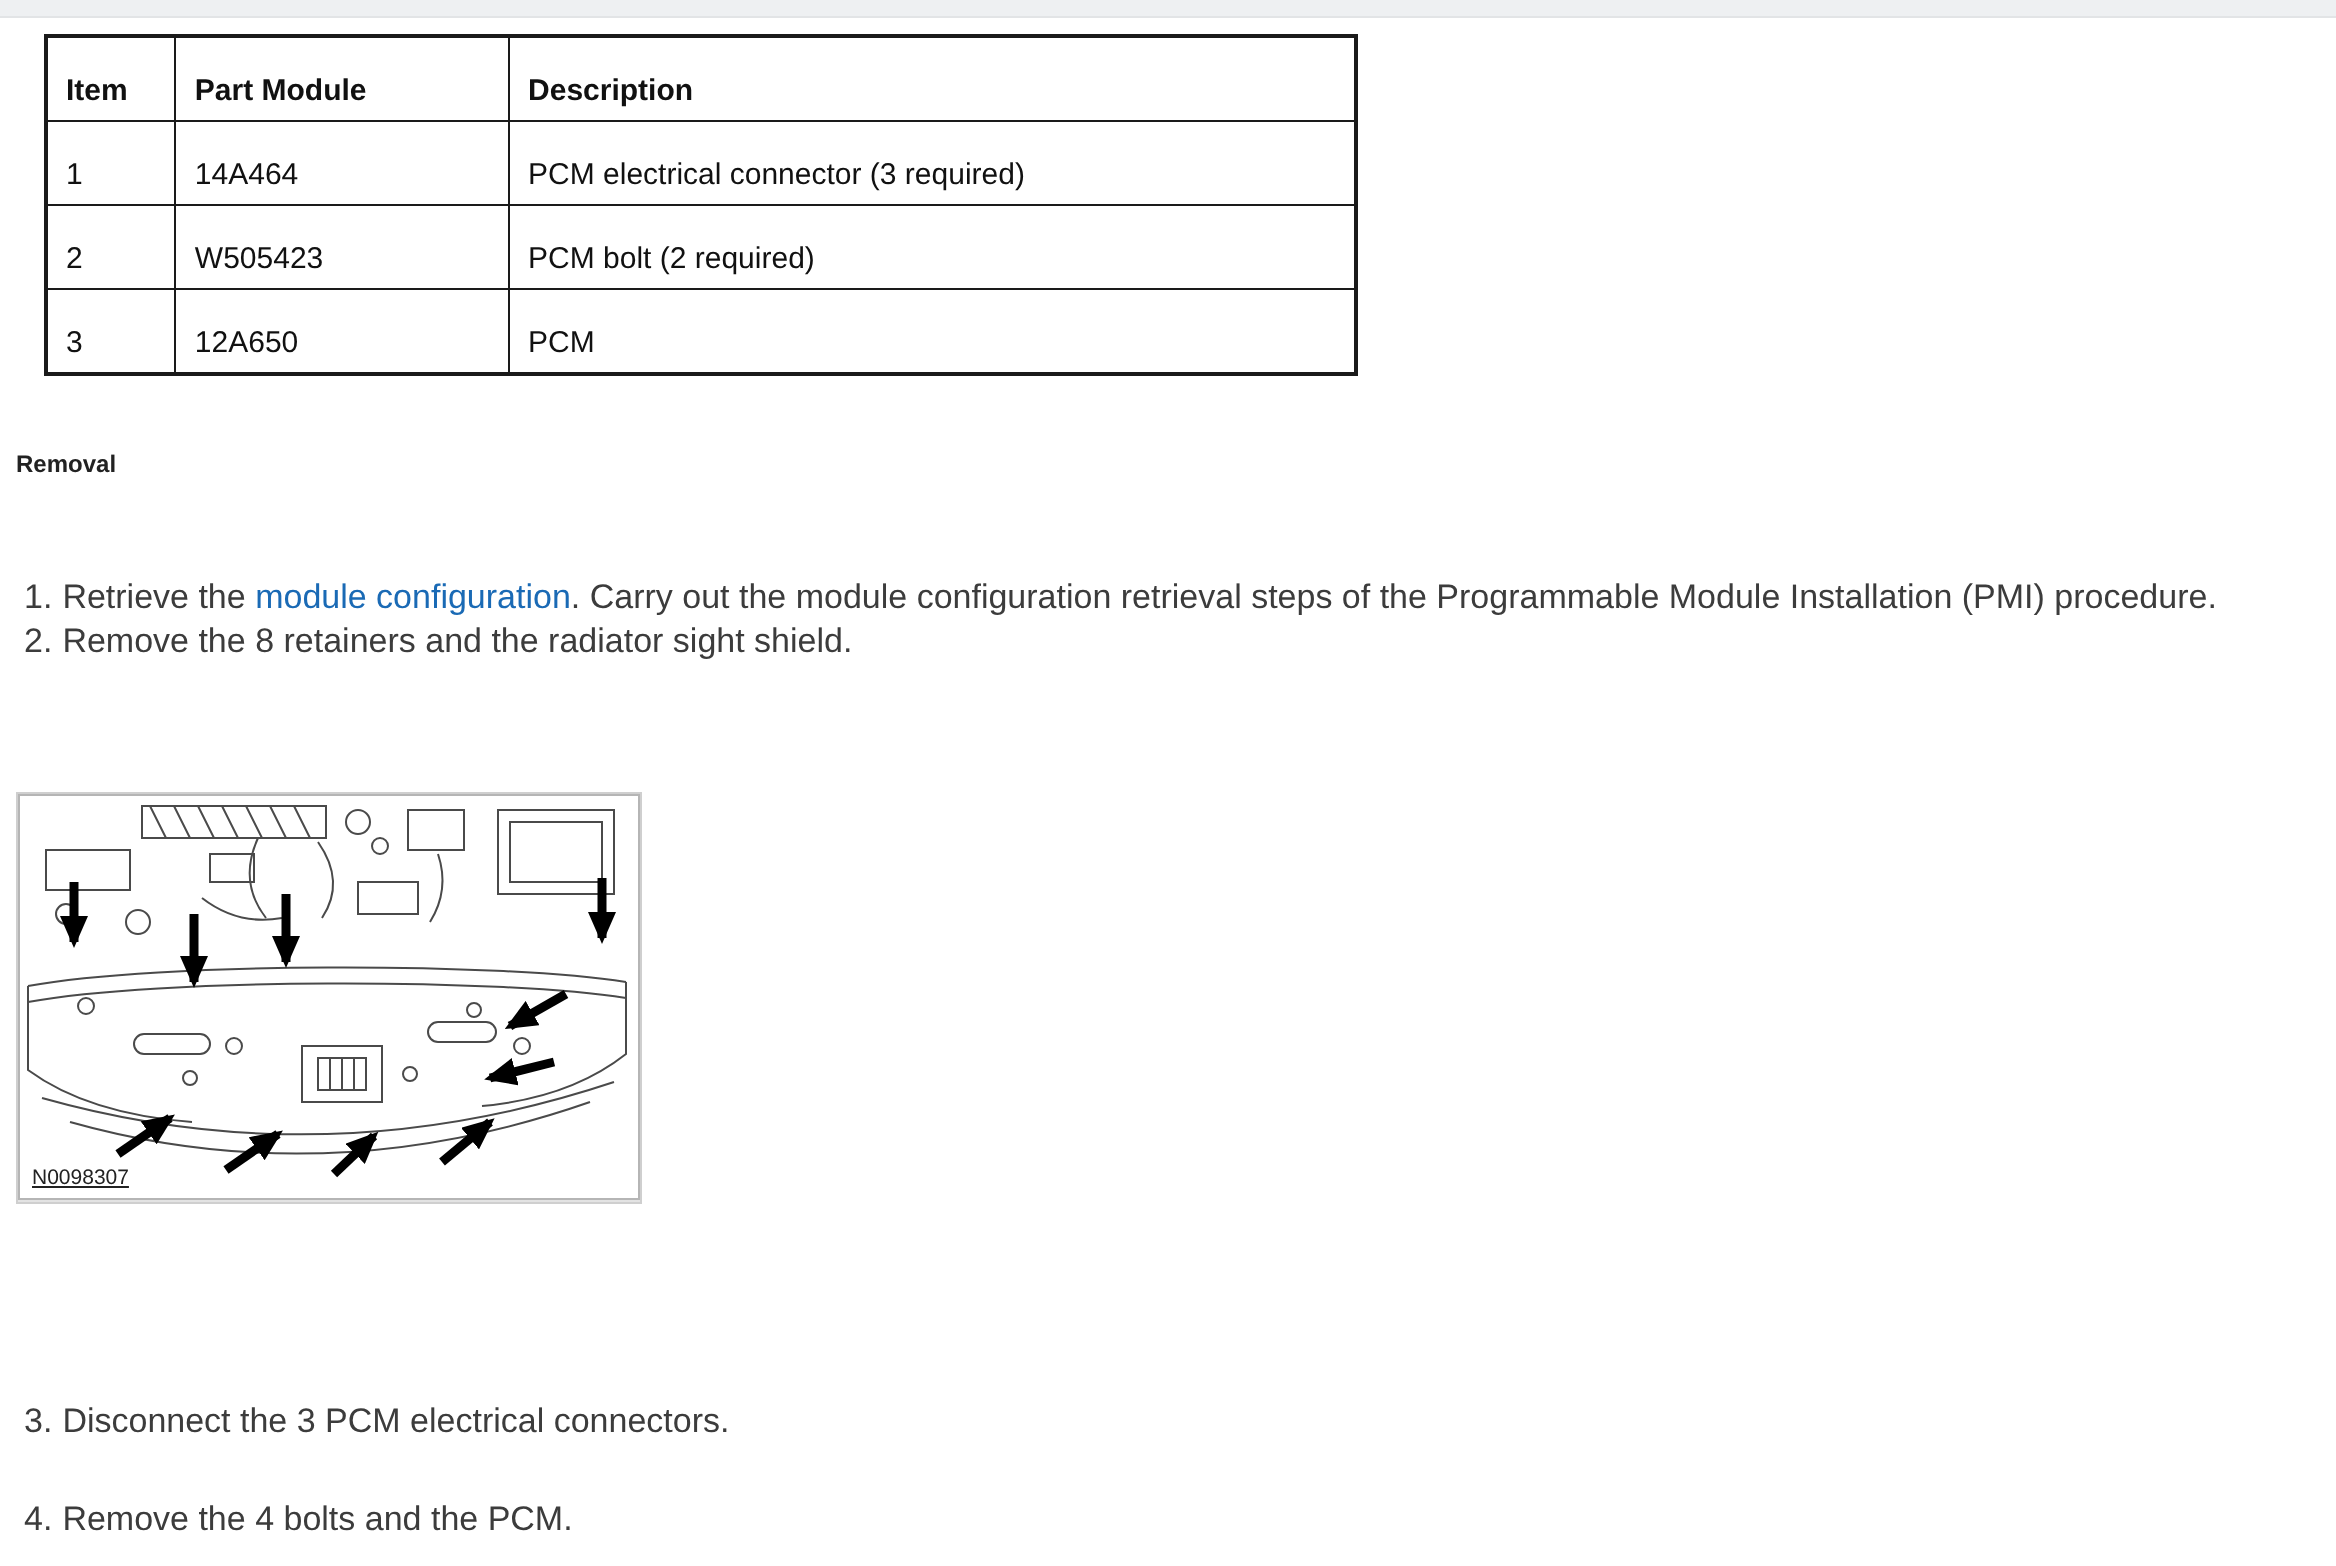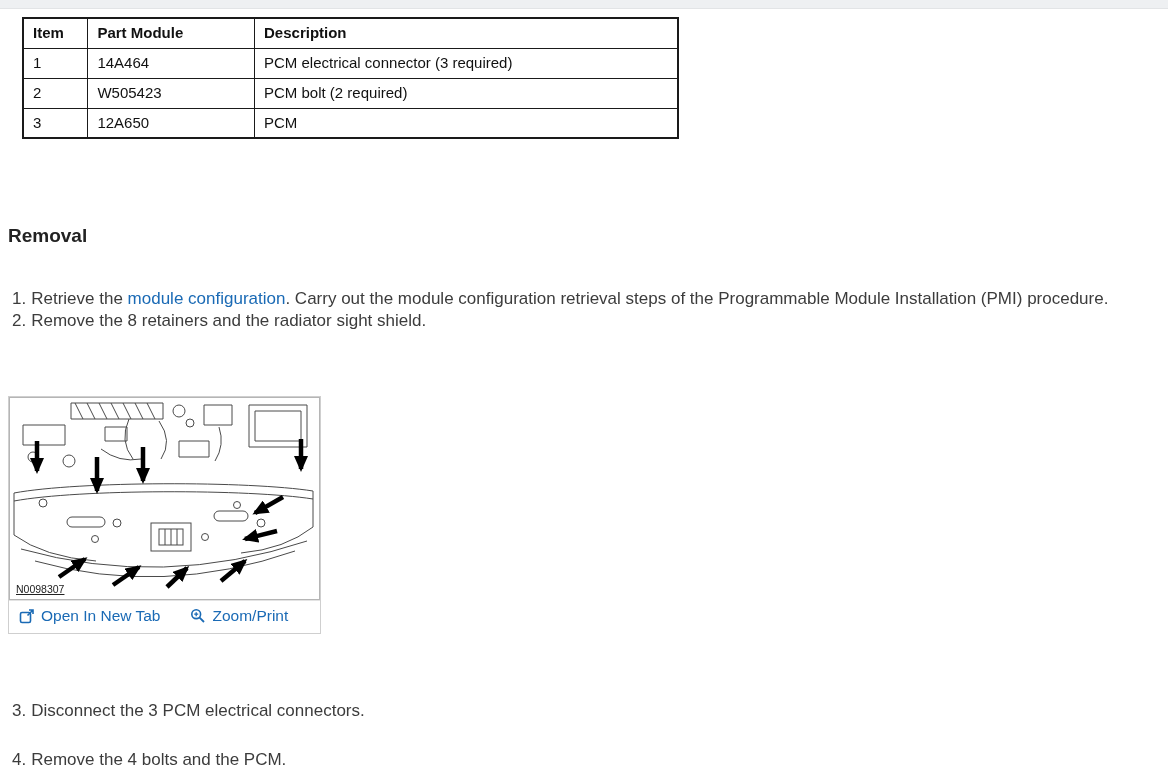--- a/index.html
+++ b/index.html
@@ -23,35 +23,35 @@
   table.parts-table {
     position: absolute; left: 22px; top: 17px;
     width: 657px;
     border-collapse: collapse;
     border: 2px solid #1a1a1a;
     background: #fff;
   }
   .parts-table th, .parts-table td {
     border: 1px solid #1a1a1a;
     font-size: 15px;
-    padding: 5px 9px 6px 9px;
+    padding: 18px 9px 6px 9px;
     text-align: left;
     color: #111;
     vertical-align: middle;
     height: 30px;
   }
   .parts-table th { font-weight: 700; }
   .parts-table .col-item { width: 65px; }
   .parts-table .col-part { width: 167px; }
   .parts-table .col-desc { width: 425px; }
 
   
   .section-title {
     position: absolute; left: 8px; top: 225px;
-    font-size: 19px; font-weight: 700; color: #222;
+    font-size: 12px; font-weight: 700; color: #222;
   }
 
   
   .step {
     position: absolute; left: 12px;
     font-size: 17px; color: #3c3c3c;
     width: 1150px; line-height: 1.25;
   }
   .step .num { margin-right: 5px; }
   .step-1 { top: 276px; margin-top: 12px; }
@@ -196,37 +196,20 @@
         <line x1="274" y1="100" x2="246" y2="116" marker-end="url(#ah)"></line>
         <line x1="268" y1="134" x2="236" y2="142" marker-end="url(#ah)"></line>
         <line x1="50" y1="180" x2="76" y2="162" marker-end="url(#ah)"></line>
         <line x1="104" y1="188" x2="130" y2="170" marker-end="url(#ah)"></line>
         <line x1="158" y1="190" x2="178" y2="171" marker-end="url(#ah)"></line>
         <line x1="212" y1="184" x2="236" y2="164" marker-end="url(#ah)"></line>
       </g>
     </svg>
     <span class="ref-label">N0098307</span>
   </div>
-  <div class="figure-links">
-    <a class="fig-link">
-      <svg width="16" height="16" viewBox="0 0 16 16">
-        <rect x="1.5" y="4.5" width="10" height="10" rx="1.5" fill="none" stroke="#1a6ab5" stroke-width="1.6"></rect>
-        <path d="M8.5,7.5 L14,2 M10,2 h4 v4" fill="none" stroke="#1a6ab5" stroke-width="1.6"></path>
-      </svg>
-      <span>Open In New Tab</span>
-    </a>
-    <a class="fig-link">
-      <svg width="16" height="16" viewBox="0 0 16 16">
-        <circle cx="6.2" cy="6.2" r="4.4" fill="none" stroke="#1a6ab5" stroke-width="1.6"></circle>
-        <line x1="9.6" y1="9.6" x2="14" y2="14" stroke="#1a6ab5" stroke-width="1.8"></line>
-        <path d="M6.2,4.2 v4 M4.2,6.2 h4" stroke="#1a6ab5" stroke-width="1.3"></path>
-      </svg>
-      <span>Zoom/Print</span>
-    </a>
-  </div>
 </div>
 
 <div class="step step-3">
   <span class="num">3.</span><span>Disconnect the 3 PCM electrical connectors.</span>
 </div>
 
 <div class="step step-4">
   <span class="num">4.</span><span>Remove the 4 bolts and the PCM.</span>
 </div>
 

